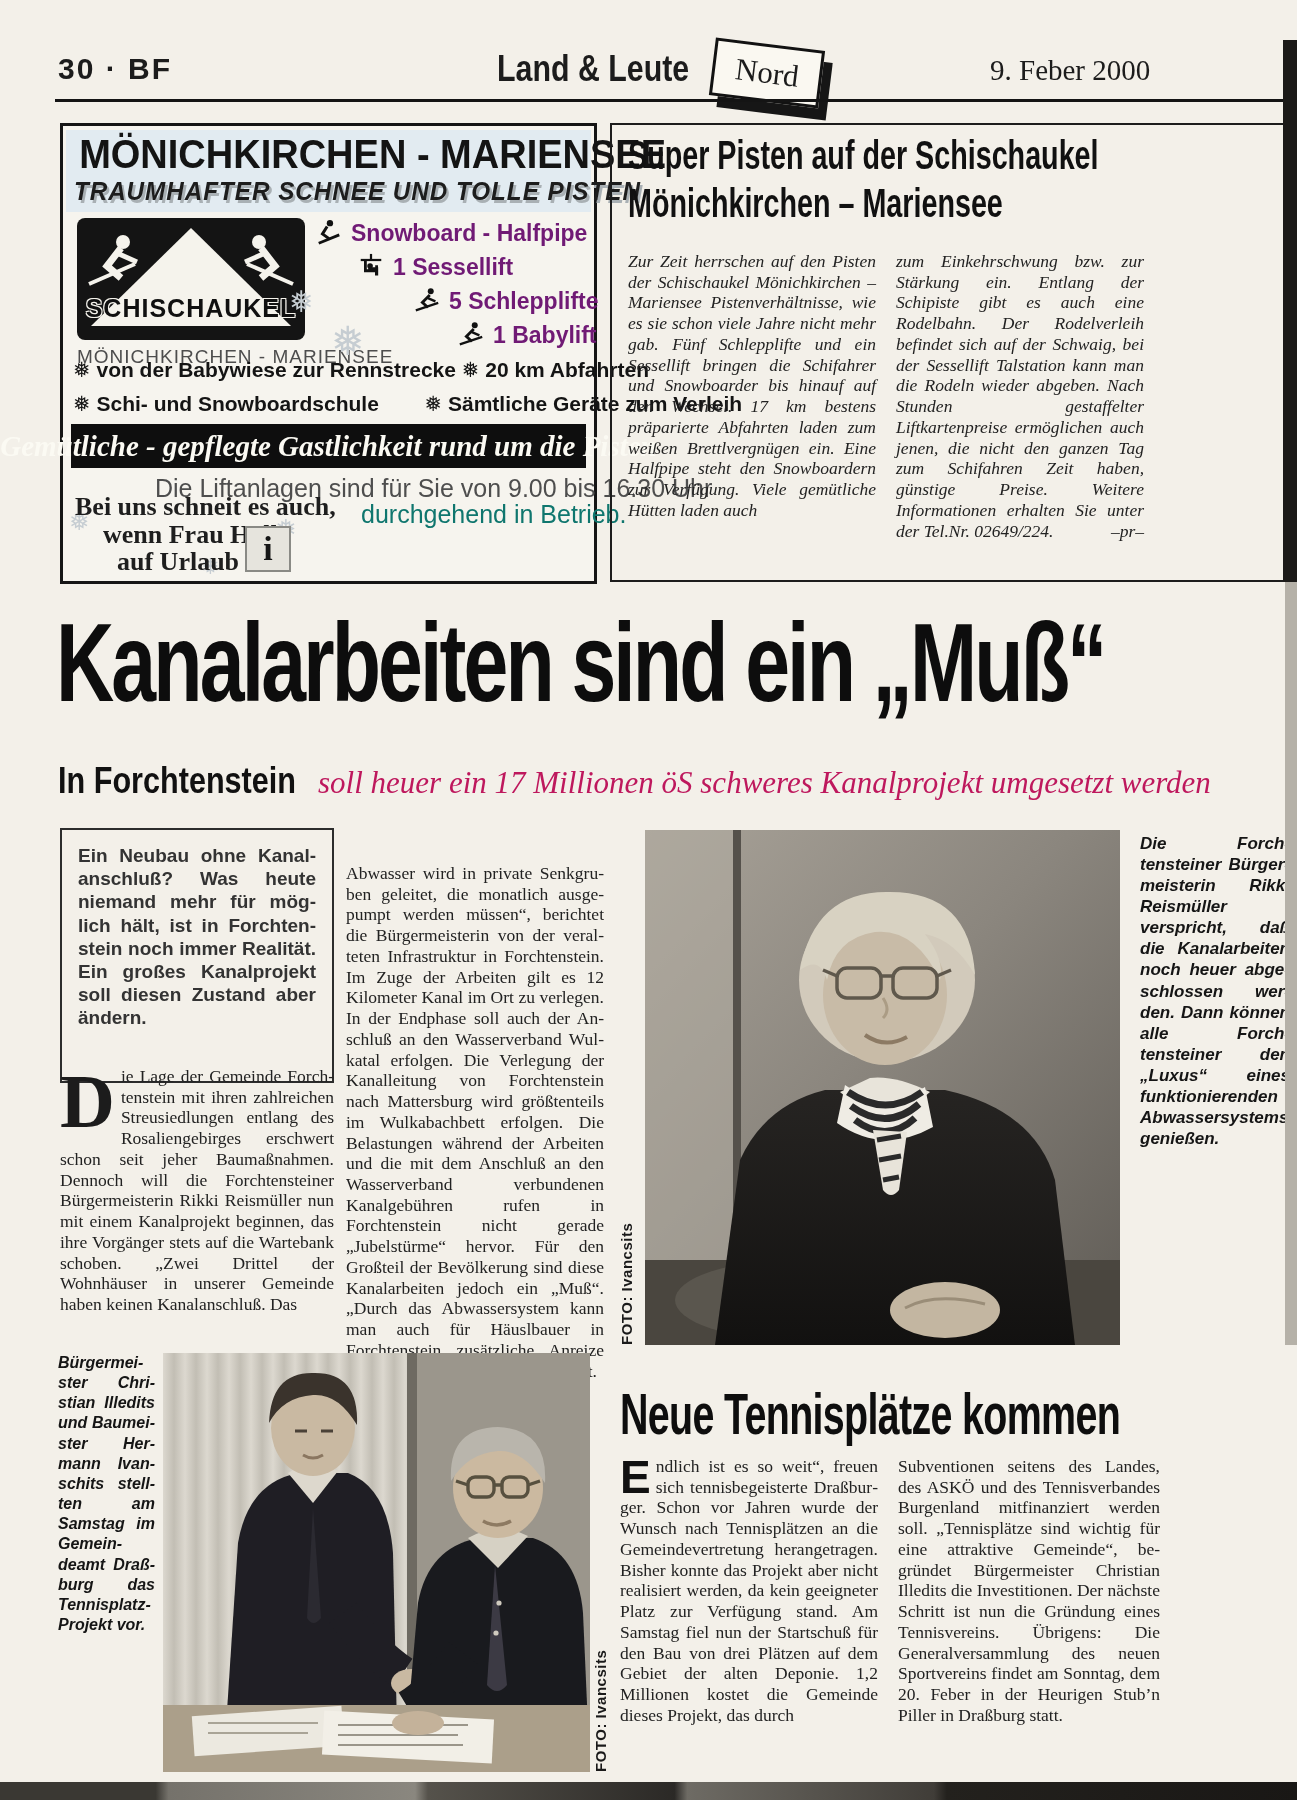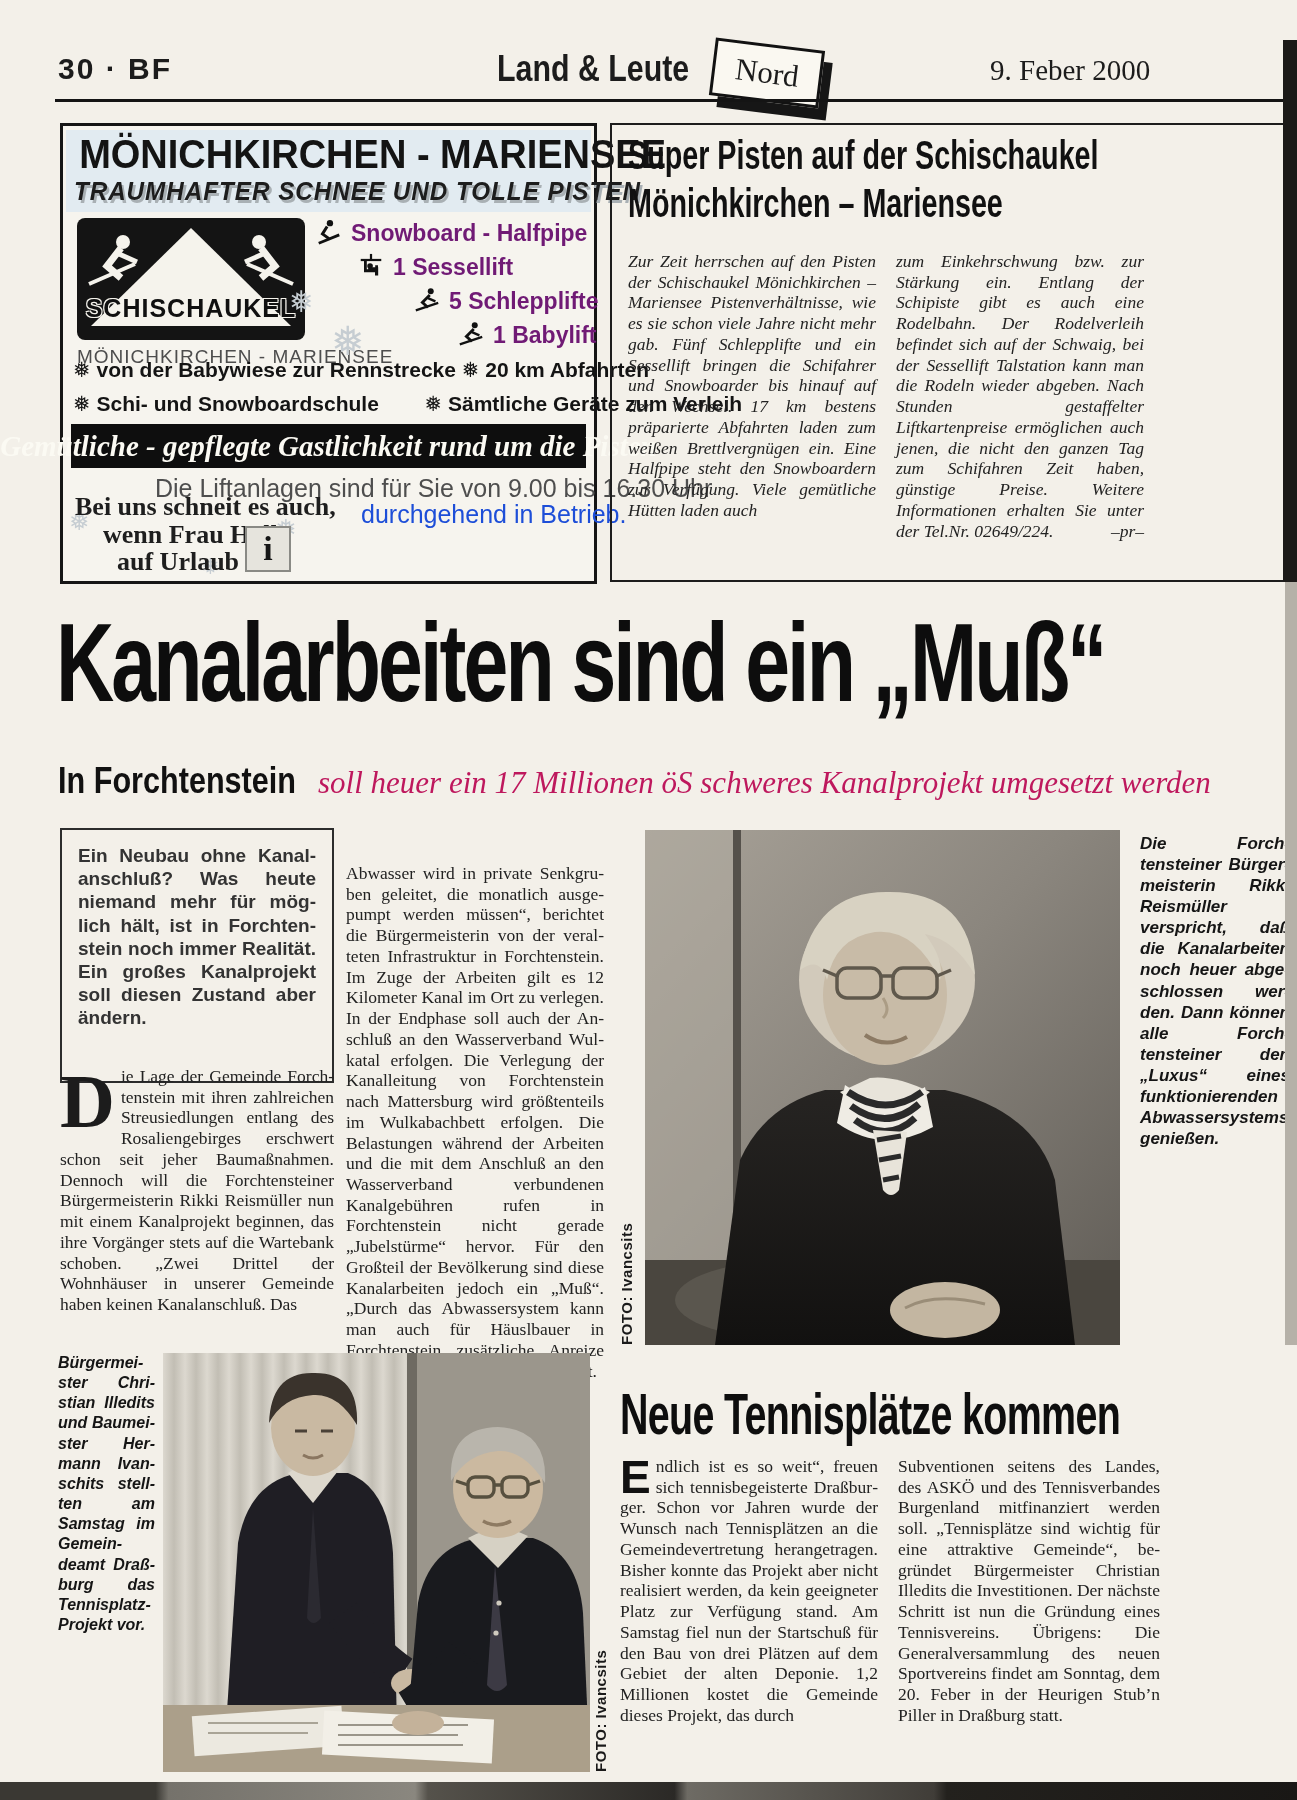--- a/index.html
+++ b/index.html
@@ -26,21 +26,21 @@
   .feat{position:absolute;left:252px;top:90px;width:276px;}
   .feat-row{display:flex;align-items:center;gap:8px;height:34px;font-size:23px;font-weight:700;color:#701a75;white-space:nowrap;}
   .feat-row svg{flex:0 0 auto;}
   .ad-bullets{position:absolute;left:10px;font-size:21px;font-weight:700;color:#141414;white-space:nowrap;}
   .flake{font-family:"DejaVu Sans",sans-serif;font-weight:400;}
   .flake.dim{color:#c6cdd2;}
   .ad-banner{position:absolute;left:8px;right:8px;top:298px;height:44px;background:#0e0e0e;color:#fbfaf3;
              display:flex;align-items:center;justify-content:center;font-family:"Liberation Serif",serif;
              font-style:italic;font-weight:700;font-size:29px;white-space:nowrap;}
   .ad-hours1{position:absolute;left:92px;top:348px;font-size:25px;color:#4e4e4e;white-space:nowrap;}
-  .ad-hours2{position:absolute;left:298px;top:374px;font-size:25px;color:#1d4ed8;white-space:nowrap;}
+  .ad-hours2{position:absolute;left:298px;top:374px;font-size:25px;color:#0f766e;white-space:nowrap;}
   .ad-script{position:absolute;font-family:"Liberation Serif",serif;font-weight:700;font-size:26px;color:#1e1e1e;white-space:nowrap;}
   .ad-info-icon{position:absolute;left:182px;top:400px;width:42px;height:42px;background:#e6e4dd;border:2px solid #8a8a85;
                 display:flex;align-items:center;justify-content:center;font-family:"Liberation Serif",serif;font-weight:700;font-size:34px;color:#161616;}
   .ad-info{position:absolute;left:234px;top:404px;font-size:32px;font-weight:700;color:#131313;white-space:nowrap;}
   
   .skibox{left:610px;top:123px;width:672px;height:455px;border:2px solid #1c1c1c;}
   .ski-title{position:absolute;left:16px;top:6px;font-weight:700;font-size:41px;line-height:1.18;transform:scaleX(.7);transform-origin:0 0;white-space:nowrap;color:#111;}
   .ski-cols{position:absolute;left:16px;top:126px;display:flex;gap:20px;font-style:italic;}
   .col{font-family:"Liberation Serif",serif;font-size:17.5px;line-height:1.185;color:#222;text-align:justify;hyphens:manual;}
   .ski-cols .col{width:248px;}

